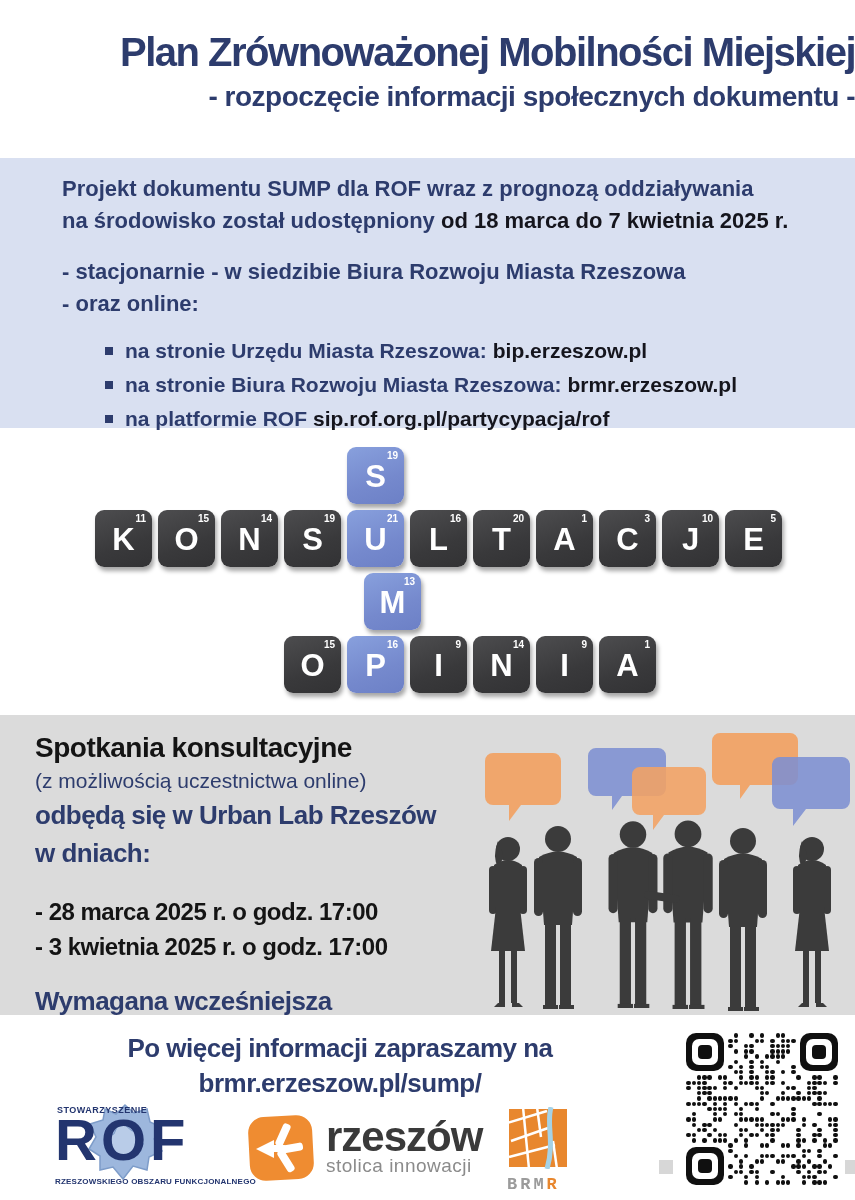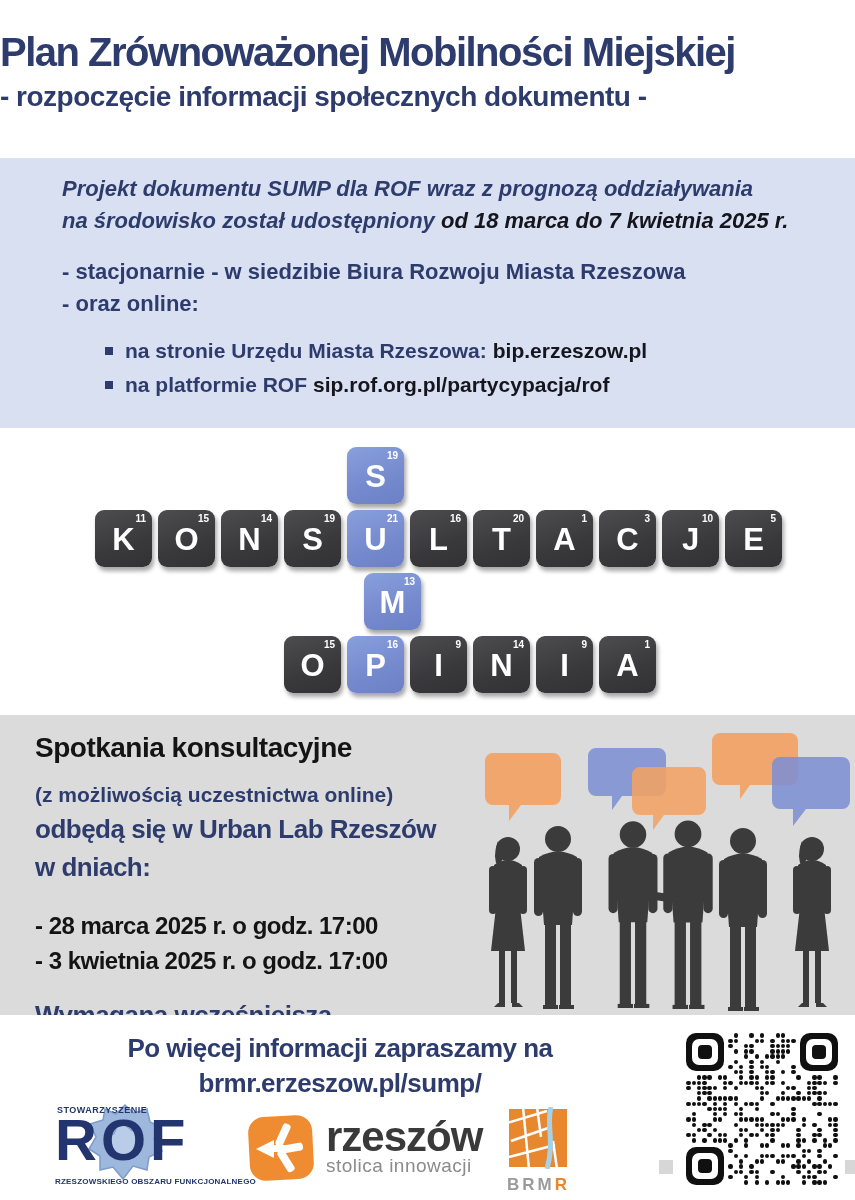--- a/index.html
+++ b/index.html
@@ -1,26 +1,26 @@
 <!DOCTYPE html>
 <html><head>
 <meta charset="utf-8">
 <style>
   * { margin:0; padding:0; box-sizing:border-box; }
   body { font-family:"Liberation Sans", sans-serif; background:#888; }
   .poster { position:relative; width:855px; height:1200px; background:#ffffff; overflow:hidden; margin:0 auto; }
 
   
-  .header { position:absolute; top:0; left:0; right:0; height:158px; text-align:left; }
+  .header { position:absolute; top:0; left:0; right:0; height:158px; text-align:right; }
   .title { margin-top:30px; font-size:40px; font-weight:bold; letter-spacing:-1.5px; color:#2d3c6d; }
   .subtitle { margin-top:6px; font-size:28px; font-weight:bold; letter-spacing:-0.5px; color:#2d3c6d; }
 
   
   .info { position:absolute; top:158px; left:0; right:0; height:270px; background:#d9e0f1; color:#2d3c6d; font-weight:bold; }
-  .info .intro { margin:15px 0 0 62px; font-size:22px; line-height:32px;font-style:italic; }
+  .info .intro { margin:15px 0 0 62px; font-size:22px; line-height:32px; }
   .info .dates-bold { color:#15151d; }
   .info .dash-line { margin:0 0 0 62px; font-size:22px; line-height:32px; }
   .info .dash-line.first { margin-top:19px; }
   .bullets { margin:14px 0 0 105px; }
   .bullet-line { font-size:21px; line-height:34px; display:flex; align-items:center; }
   .bullet-line .sq { width:8px; height:8px; background:#2d3c6d; margin-right:12px; flex:0 0 auto; }
   .bullet-line b { color:#15151d; margin-left:6px; }
 
   
   .board { position:absolute; top:435px; left:0; right:0; height:280px; }
@@ -29,21 +29,21 @@
   .tile.dark { background:linear-gradient(160deg,#4d4d4f 0%,#39393b 60%,#323234 100%); }
   .tile.blue { background:linear-gradient(160deg,#88a0dd 0%,#7589cd 60%,#6c80c6 100%); }
   .tile .ltr { position:absolute; left:0; right:0; top:50%; transform:translateY(-46%);
                text-align:center; font-size:31px; font-weight:bold; }
   .tile .pts { position:absolute; top:3px; right:6px; font-size:10px; font-weight:bold; }
 
   
   .meetings { position:absolute; top:715px; left:0; right:0; height:300px; background:#dbdbdb; }
   .meet-text { position:absolute; left:35px; top:0; width:430px; }
   .meet-heading { margin-top:17px; font-size:28px; font-weight:bold; color:#141414; letter-spacing:-0.5px; }
-  .meet-sub { margin-top:19px; font-size:21px; font-weight:bold; color:#2d3c6d; }
+  .meet-sub { margin-top:5px; font-size:21px; font-weight:normal; color:#2d3c6d; }
   .meet-line { margin-top:7px; font-size:26px; font-weight:bold; color:#2d3c6d; letter-spacing:-0.5px; }
   .meet-dates { margin-top:25px; }
   .meet-date { font-size:24px; font-weight:bold; color:#141414; line-height:35px; letter-spacing:-0.5px; }
   .meet-note { margin-top:22px; font-size:26px; font-weight:bold; color:#2d3c6d; letter-spacing:-0.5px; }
   .silhouettes { position:absolute; right:0; top:0; width:415px; height:300px; }
 
   
   .footer { position:absolute; top:1015px; left:0; right:0; height:185px; background:#fff; }
   .more-info { position:absolute; left:0; top:16px; width:680px; text-align:center;
                color:#2d3c6d; font-weight:bold; font-size:26px; line-height:35px; letter-spacing:-0.5px; }
@@ -60,21 +60,21 @@
   .rof-map { position:absolute; left:32px; top:0; }
   .rof-main { position:absolute; left:0px; top:8px; font-size:58px; font-weight:bold; letter-spacing:4px; line-height:58px; }
   .rof-bottom { position:absolute; left:0px; top:74px; font-size:8px; font-weight:bold; letter-spacing:0.2px; white-space:nowrap; }
 
   .rzeszow-logo { position:absolute; left:248px; top:100px; display:flex; align-items:center; }
   .rz-text { margin-left:12px; }
   .rz-name { font-size:42px; font-weight:bold; color:#3a3a3a; letter-spacing:-1px; line-height:36px; }
   .rz-tagline { font-size:19px; color:#8b8b8b; letter-spacing:0.5px; }
 
   .brmr-logo { position:absolute; left:507px; top:92px; width:80px; text-align:left; }
-  .brmr-name { margin-top:2px; font-size:17px; font-weight:bold; letter-spacing:3px; color:#9b9b9b; }
+  .brmr-name { margin-top:2px; font-size:17px; font-weight:bold; letter-spacing:3px; color:#9b9b9b;font-family:Liberation Mono, monospace; }
   .brmr-name b { color:#e8872e; font-weight:bold; }
 </style>
 </head>
 <body>
 
 <div class="poster">
 
   <div class="header">
     <div class="title">Plan Zrównoważonej Mobilności Miejskiej</div>
     <div class="subtitle">- rozpoczęcie informacji społecznych dokumentu -</div>
@@ -86,20 +86,25 @@
       <span>na środowisko został udostępniony</span>
       <span class="dates-bold">od 18 marca do 7 kwietnia 2025 r.</span>
     </div>
     <div class="dash-line first">- stacjonarnie - w siedzibie  Biura Rozwoju Miasta Rzeszowa</div>
     <div class="dash-line">- oraz online:</div>
     <div class="bullets">
       <div class="bullet-line">
         <span class="sq"></span>
         <span>na stronie Urzędu Miasta Rzeszowa:</span>
         <b>bip.erzeszow.pl</b>
+      </div>
+      <div class="bullet-line">
+        <span class="sq"></span>
+        <span>na stronie Biura Rozwoju Miasta Rzeszowa:</span>
+        <b>brmr.erzeszow.pl</b>
       </div>
       <div class="bullet-line">
         <span class="sq"></span>
         <span>na platformie ROF</span>
         <b>sip.rof.org.pl/partycypacja/rof</b>
       </div>
     </div>
   </div>
 
   <div class="board">

